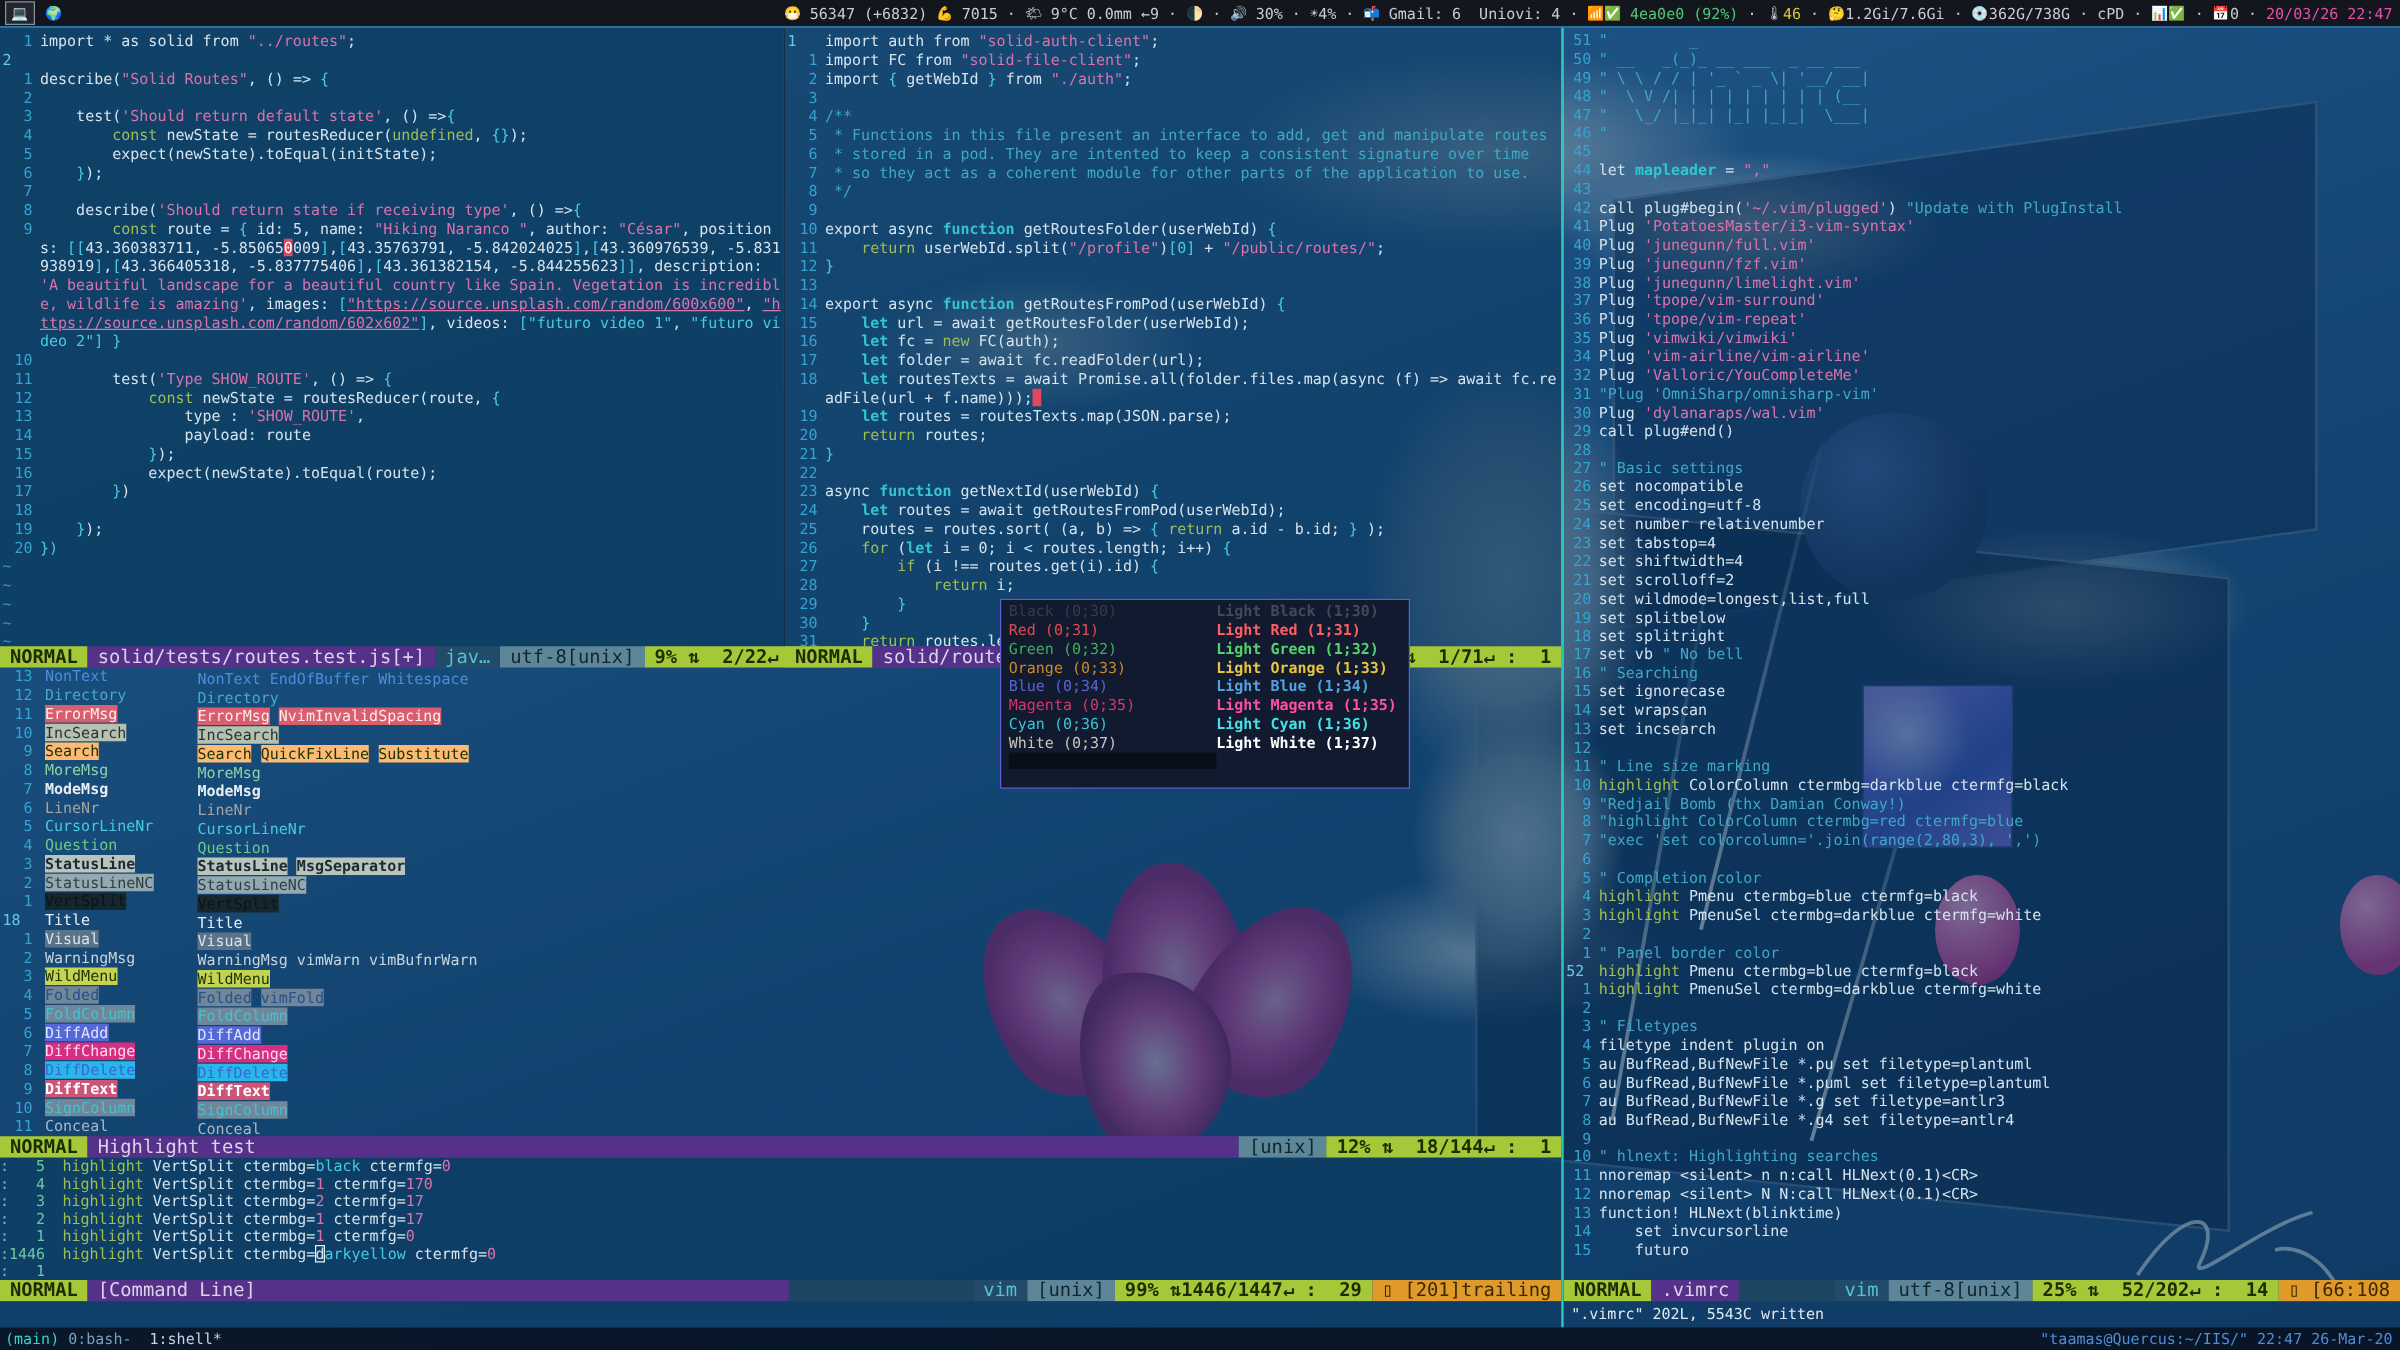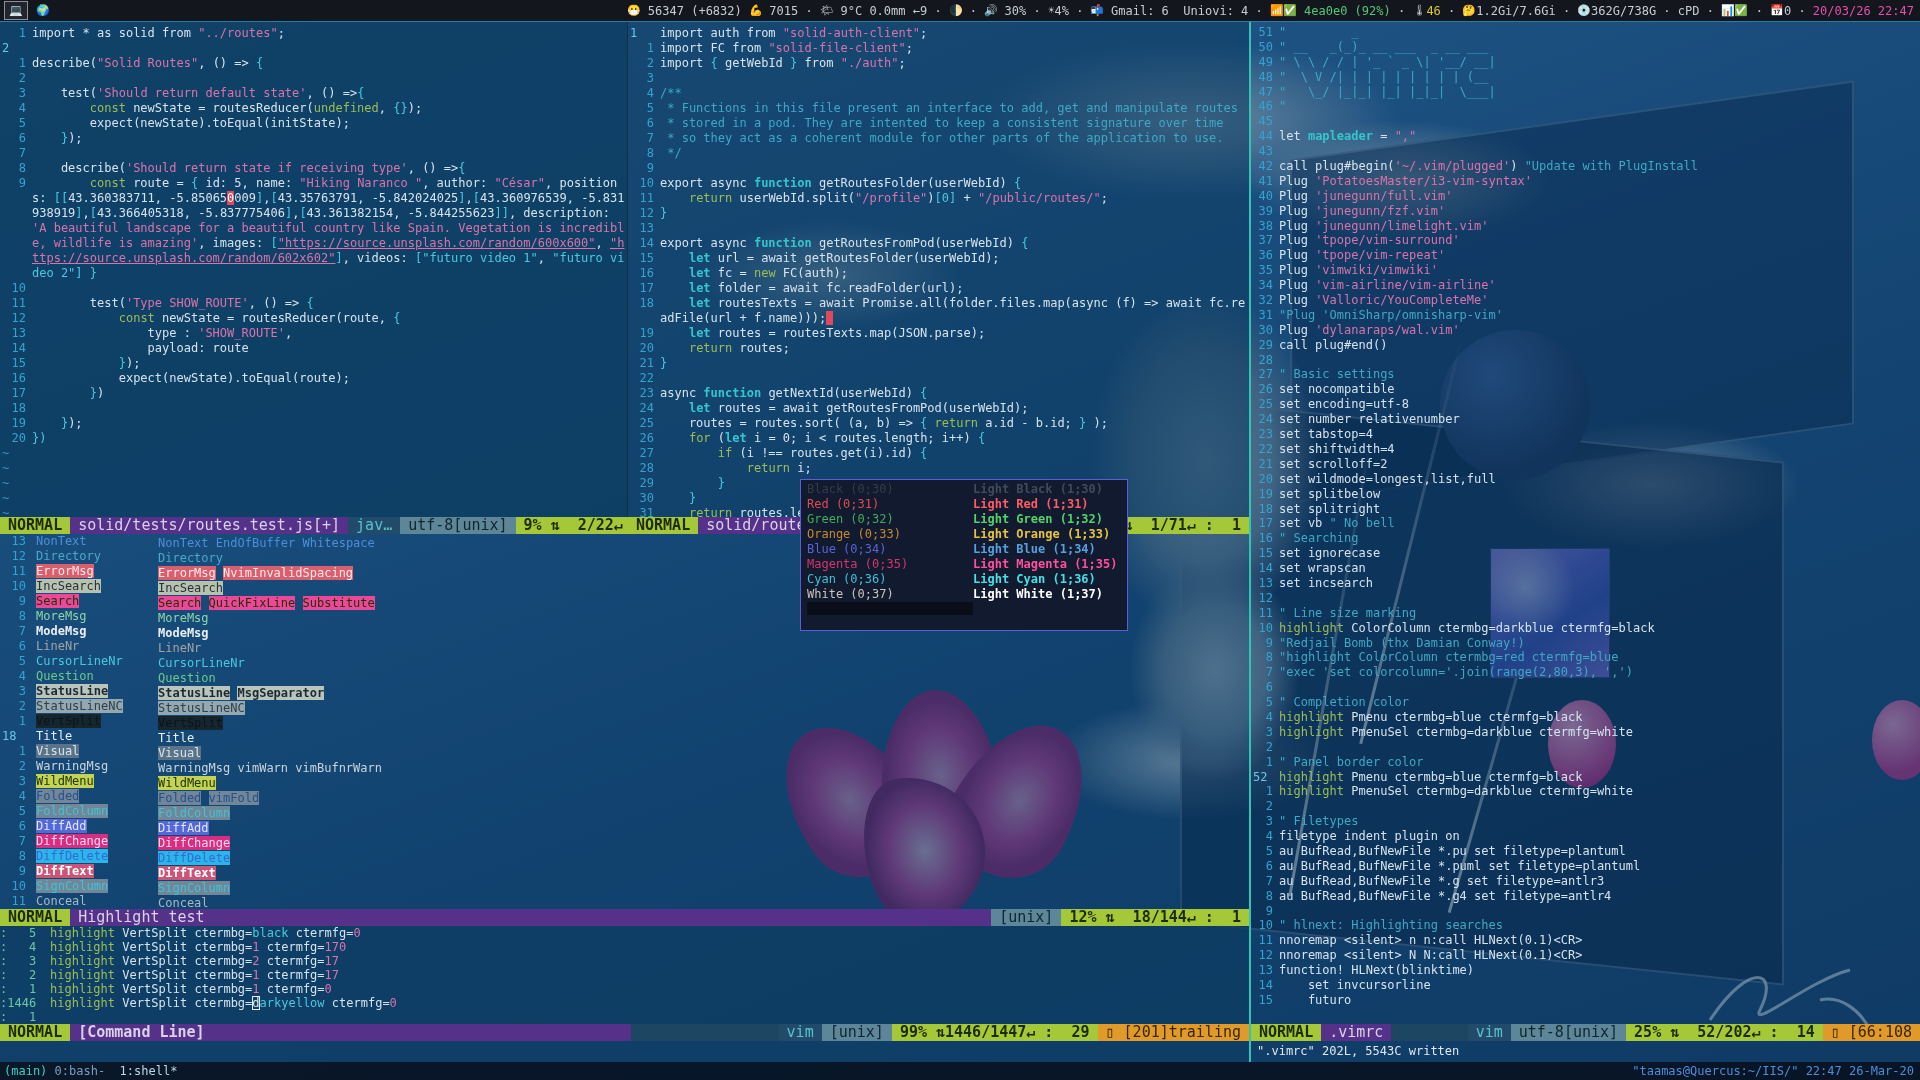--- a/index.html
+++ b/index.html
@@ -61,27 +61,27 @@
   .sl .filegrow{background:#56318a;color:#d9d2ea;flex:1;}
   .sl .ft{color:#58c0d0;background:#2a567355;}
   .sl .enc{background:#5d8799;color:#10262e;}
   .sl .pos{background:#a4c838;color:#1d2b00;font-weight:bold;}
   .sl .warn{background:#e09a2a;color:#3a2600;}
   #sl-left{left:0;top:517px;width:627px;}
   #sl-mid{left:628px;top:517px;width:621px;}
   #sl-hl{left:0;top:909px;width:1249px;}
   #sl-cmd{left:0;top:1024px;width:1249px;}
   #sl-right{left:1251px;top:1024px;width:669px;}
-  #sl-cmd .file{width:545px;font-weight:bold;}
+  #sl-cmd .file{width:545px;}
 
   
   .hl-NonText{color:#4d8ed8}.hl-Directory{color:#4aa8c8}
   .hl-ErrorMsg{background:#d95f6f;color:#ffeaea}
   .hl-IncSearch{background:#b7c2ae;color:#26323a}
-  .hl-Search{background:#ec4899;color:#223300}
+  .hl-Search{background:#fdba74;color:#223300}
   .hl-MoreMsg{color:#8fd4a8}.hl-ModeMsg{color:#e8eef4;font-weight:bold}
   .hl-LineNr{color:#a3a3a3}.hl-CursorLineNr{color:#49c9e0}
   .hl-Question{color:#6cc98a}
   .hl-StatusLine{background:#b8c4bc;color:#1c2b33;font-weight:bold}
   .hl-StatusLineNC{background:#93a8b0;color:#2e4048}
   .hl-VertSplit{background:#16262e;color:#0c1418}
   .hl-Title{color:#e8eef4}
   .hl-Visual{background:#5a7388;color:#d8e4ec}
   .hl-WarningMsg{color:#c8d4dc}
   .hl-WildMenu{background:#c3d455;color:#223300}

